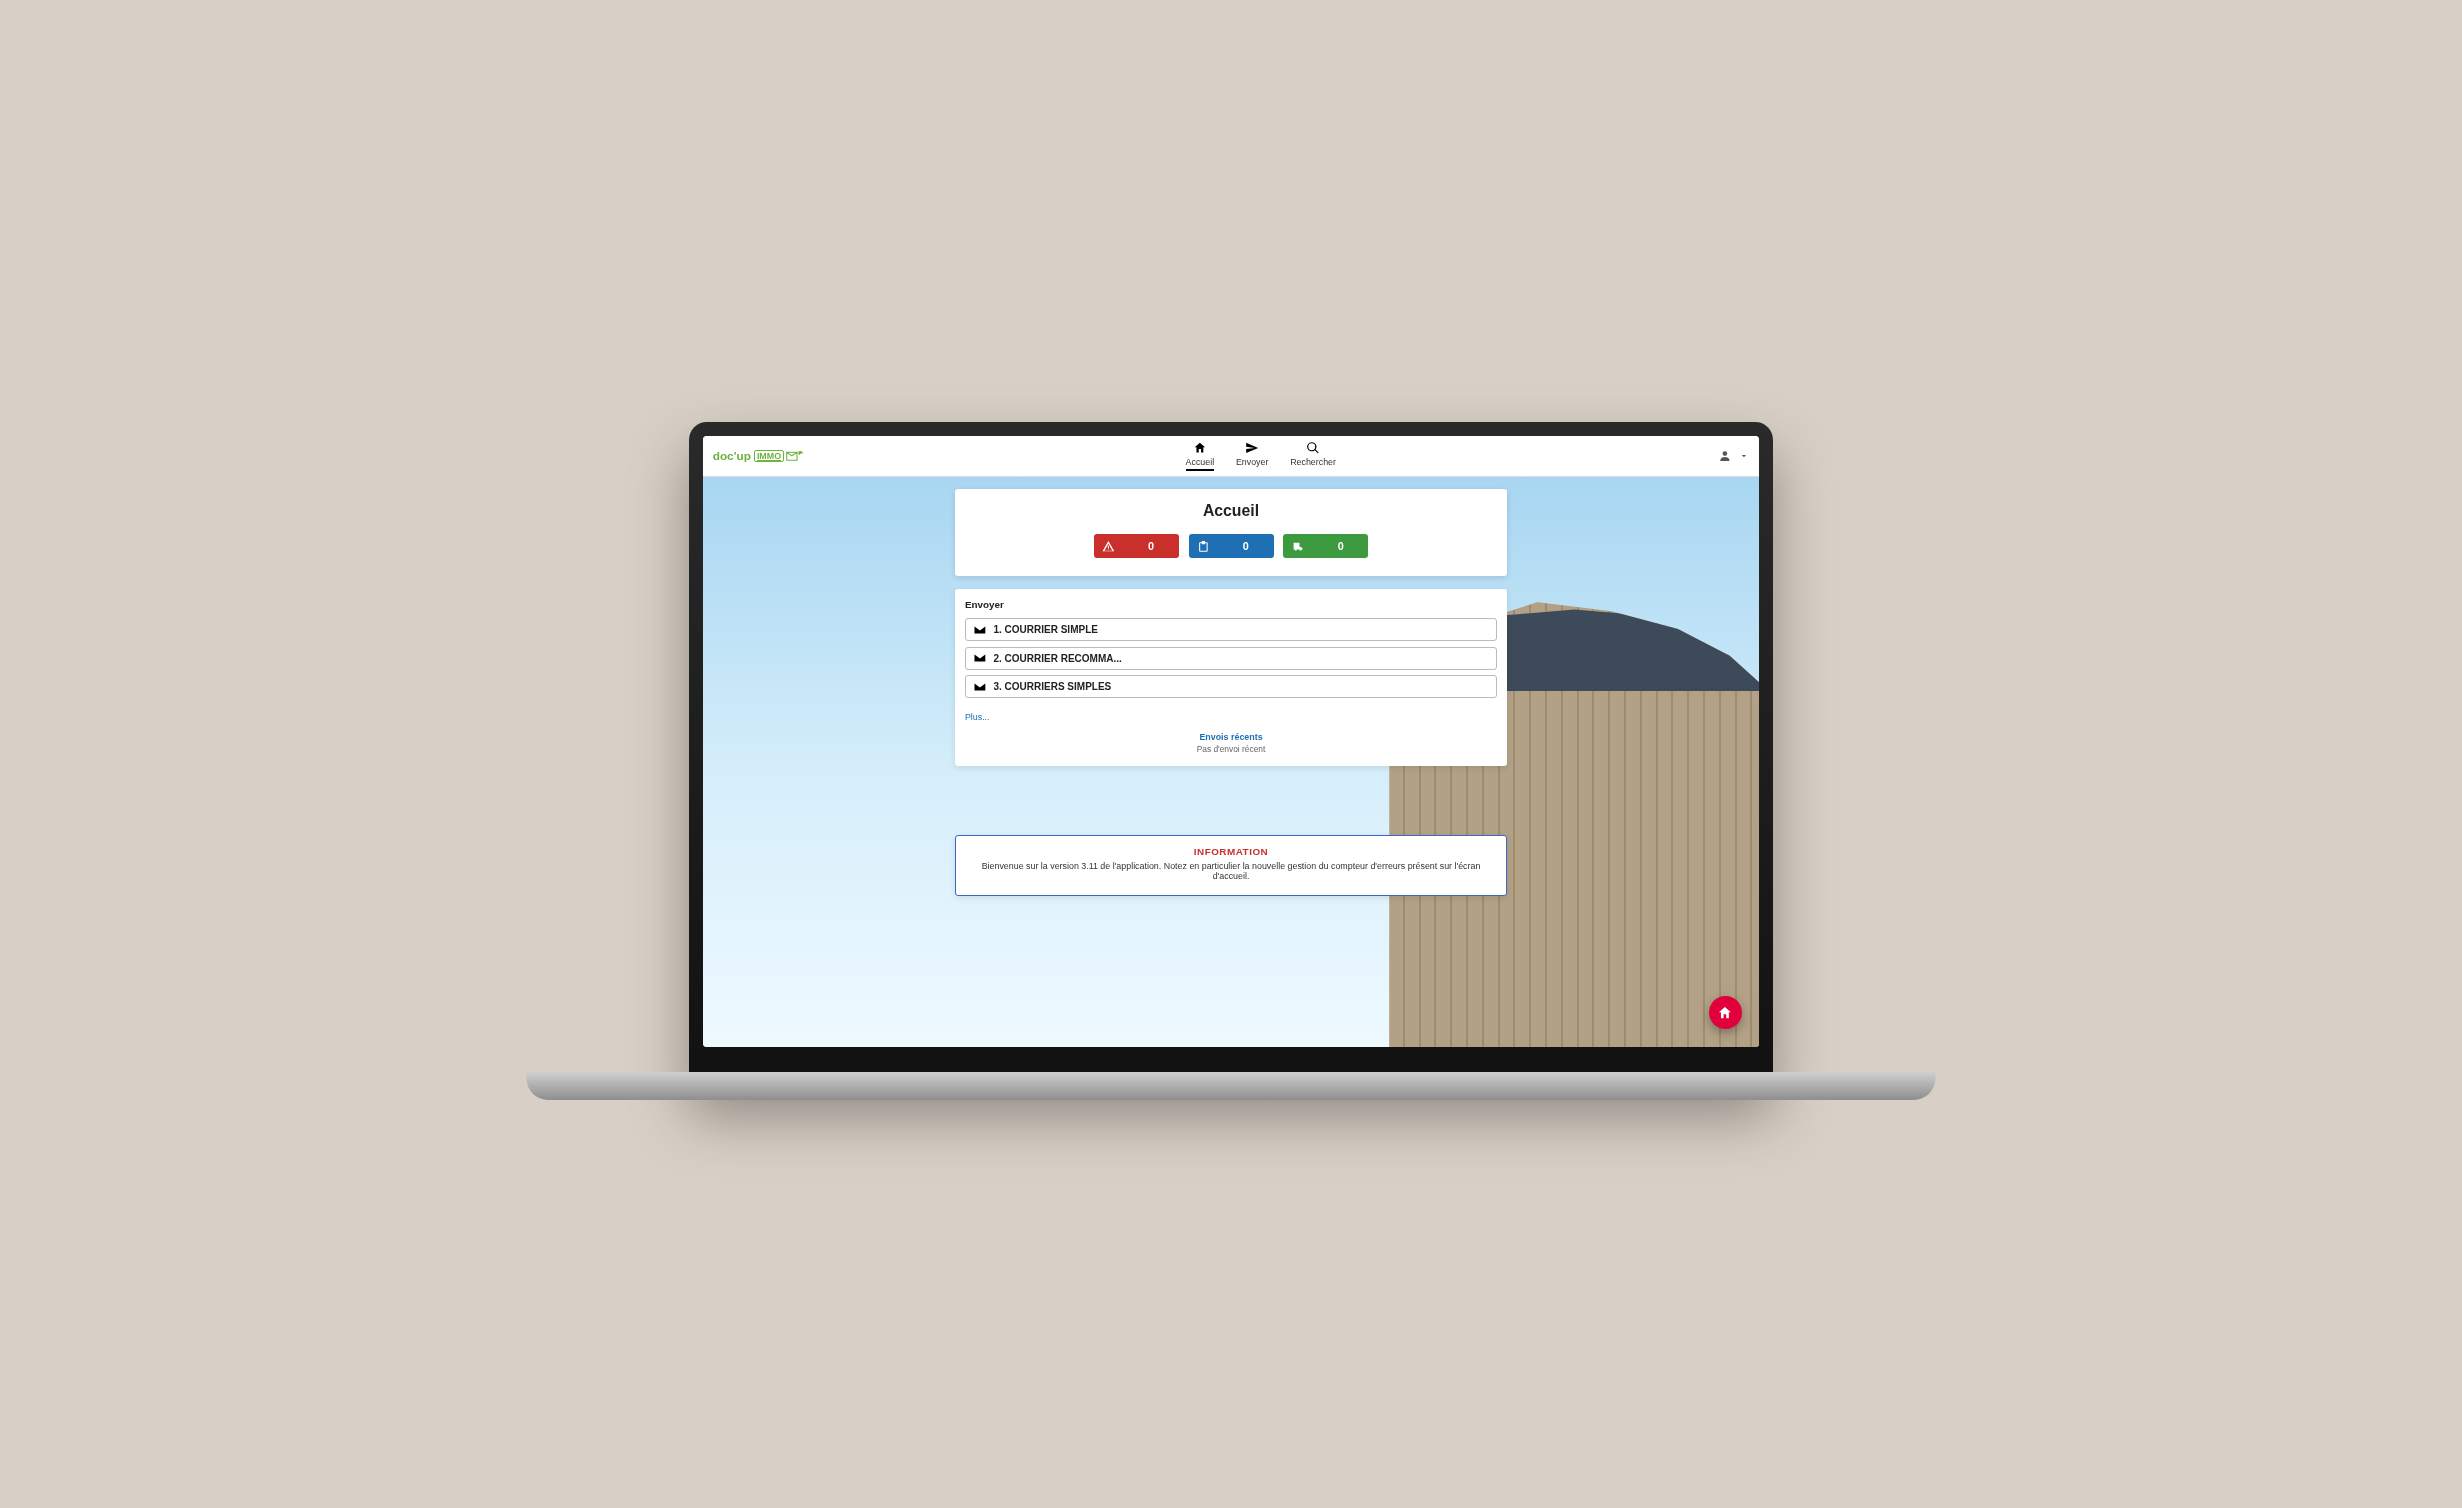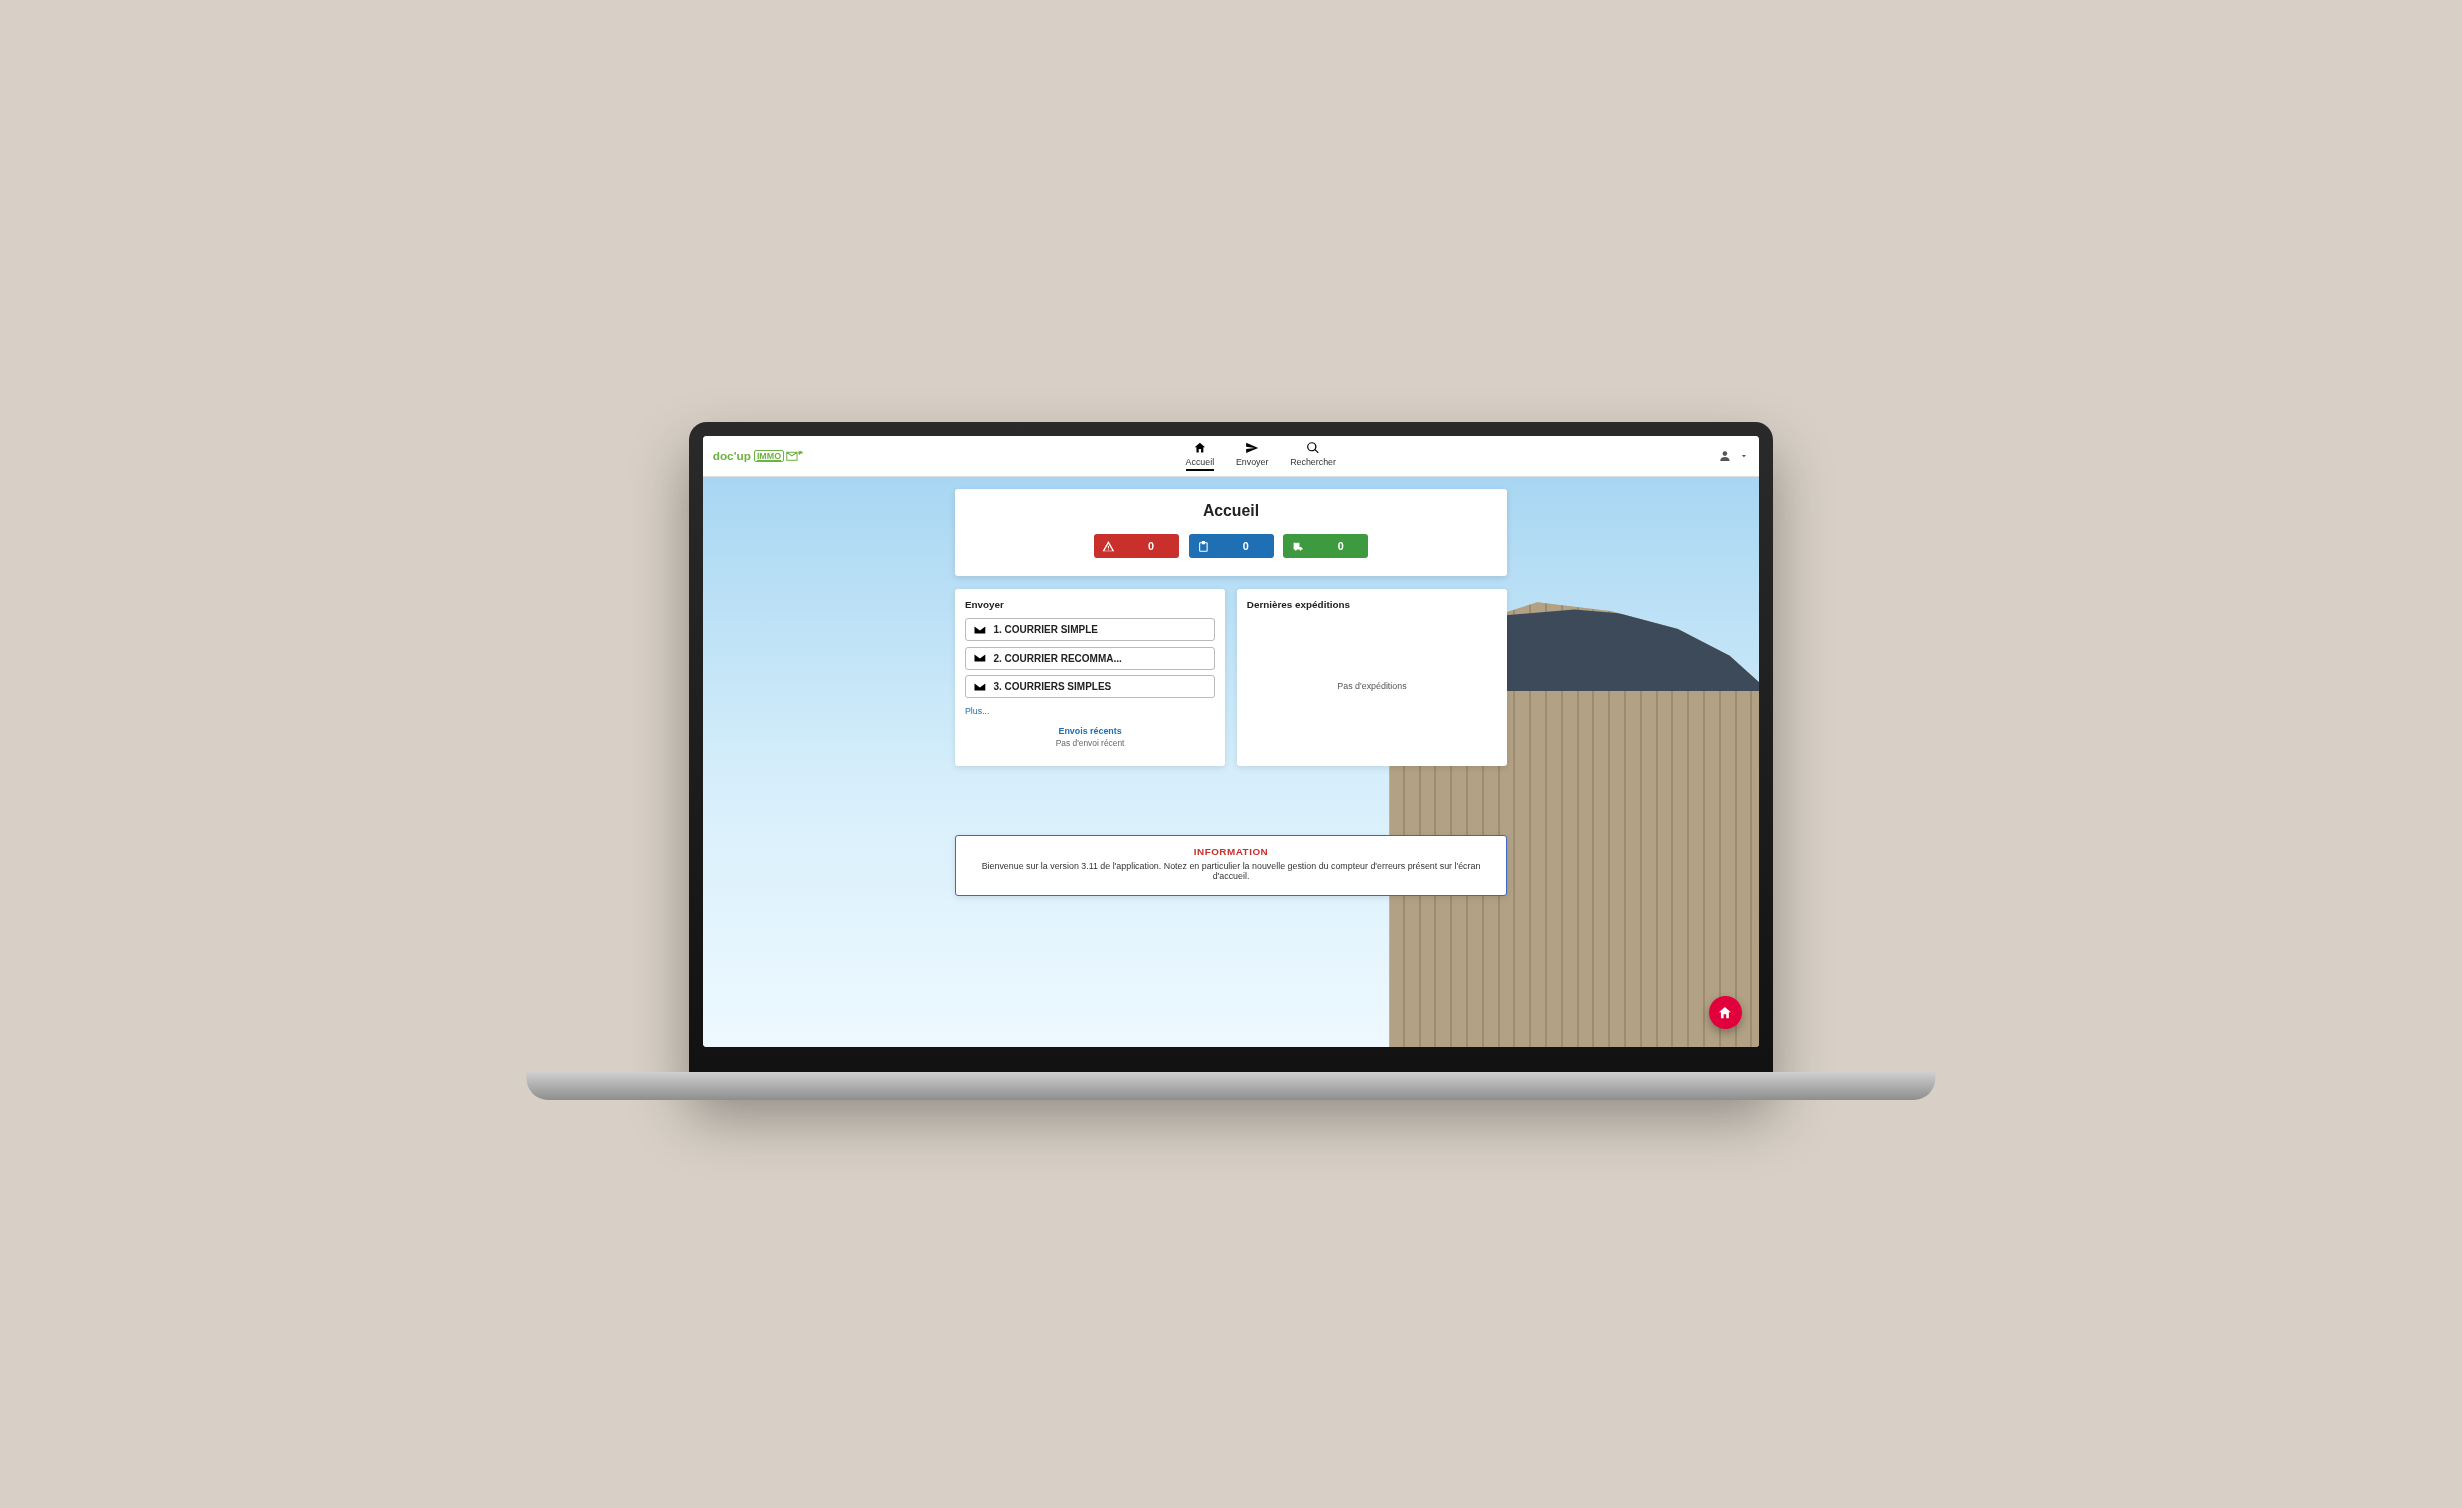--- a/index.html
+++ b/index.html
@@ -157,21 +157,21 @@
   background:#fff;
   padding:4.9px 7.9px;
   font-size:10px;
   font-weight:bold;
   color:#222;
   margin-bottom:5.9px;
   cursor:pointer;
   text-transform:uppercase;
 }
 .send-btn svg{width:11.8px;height:9.9px;fill:#000;}
-.more-link{ font-size:8.9px;color:#1f6fb5;cursor:pointer;margin-top:2px;}
+.more-link{ font-size:8.9px;color:#1f6fb5;cursor:pointer;margin-top:8px;}
 
 .sub-title{ text-align:center;font-size:8.9px;font-weight:bold;color:#1f6fb5;margin-top:9.9px;}
 .sub-text{ text-align:center;font-size:8.4px;color:#666;margin-top:2px;}
 
 .empty{ flex:1;display:flex;align-items:center;justify-content:center;font-size:8.9px;color:#555;}
 
 .info-card{
   background:#fff;
   border:1px solid #3e66c9;
   border-radius:3px;
@@ -288,24 +288,20 @@
                   <path d="M1 1h22v14H1zM1 1l11 8L23 1"></path>
                 </svg>
             <span>3. COURRIERS SIMPLES</span>
           </button>
           <span class="more-link">Plus...</span>
           <div class="sub-title">Envois récents</div>
           <div class="sub-text">Pas d'envoi récent</div>
         </div>
 
 
-        <div class="col-card">
-          <h3>Dernières expéditions</h3>
-          <div class="empty">Pas d'expéditions</div>
-        </div>
       </div>
 
       <div class="info-card">
         <div class="it">INFORMATION</div>
         <div class="ib">Bienvenue sur la version 3.11 de l'application. Notez en particulier la nouvelle gestion du compteur d'erreurs présent sur l'écran d'accueil.</div>
       </div>
 
     </div>
 
     <div class="fab">

